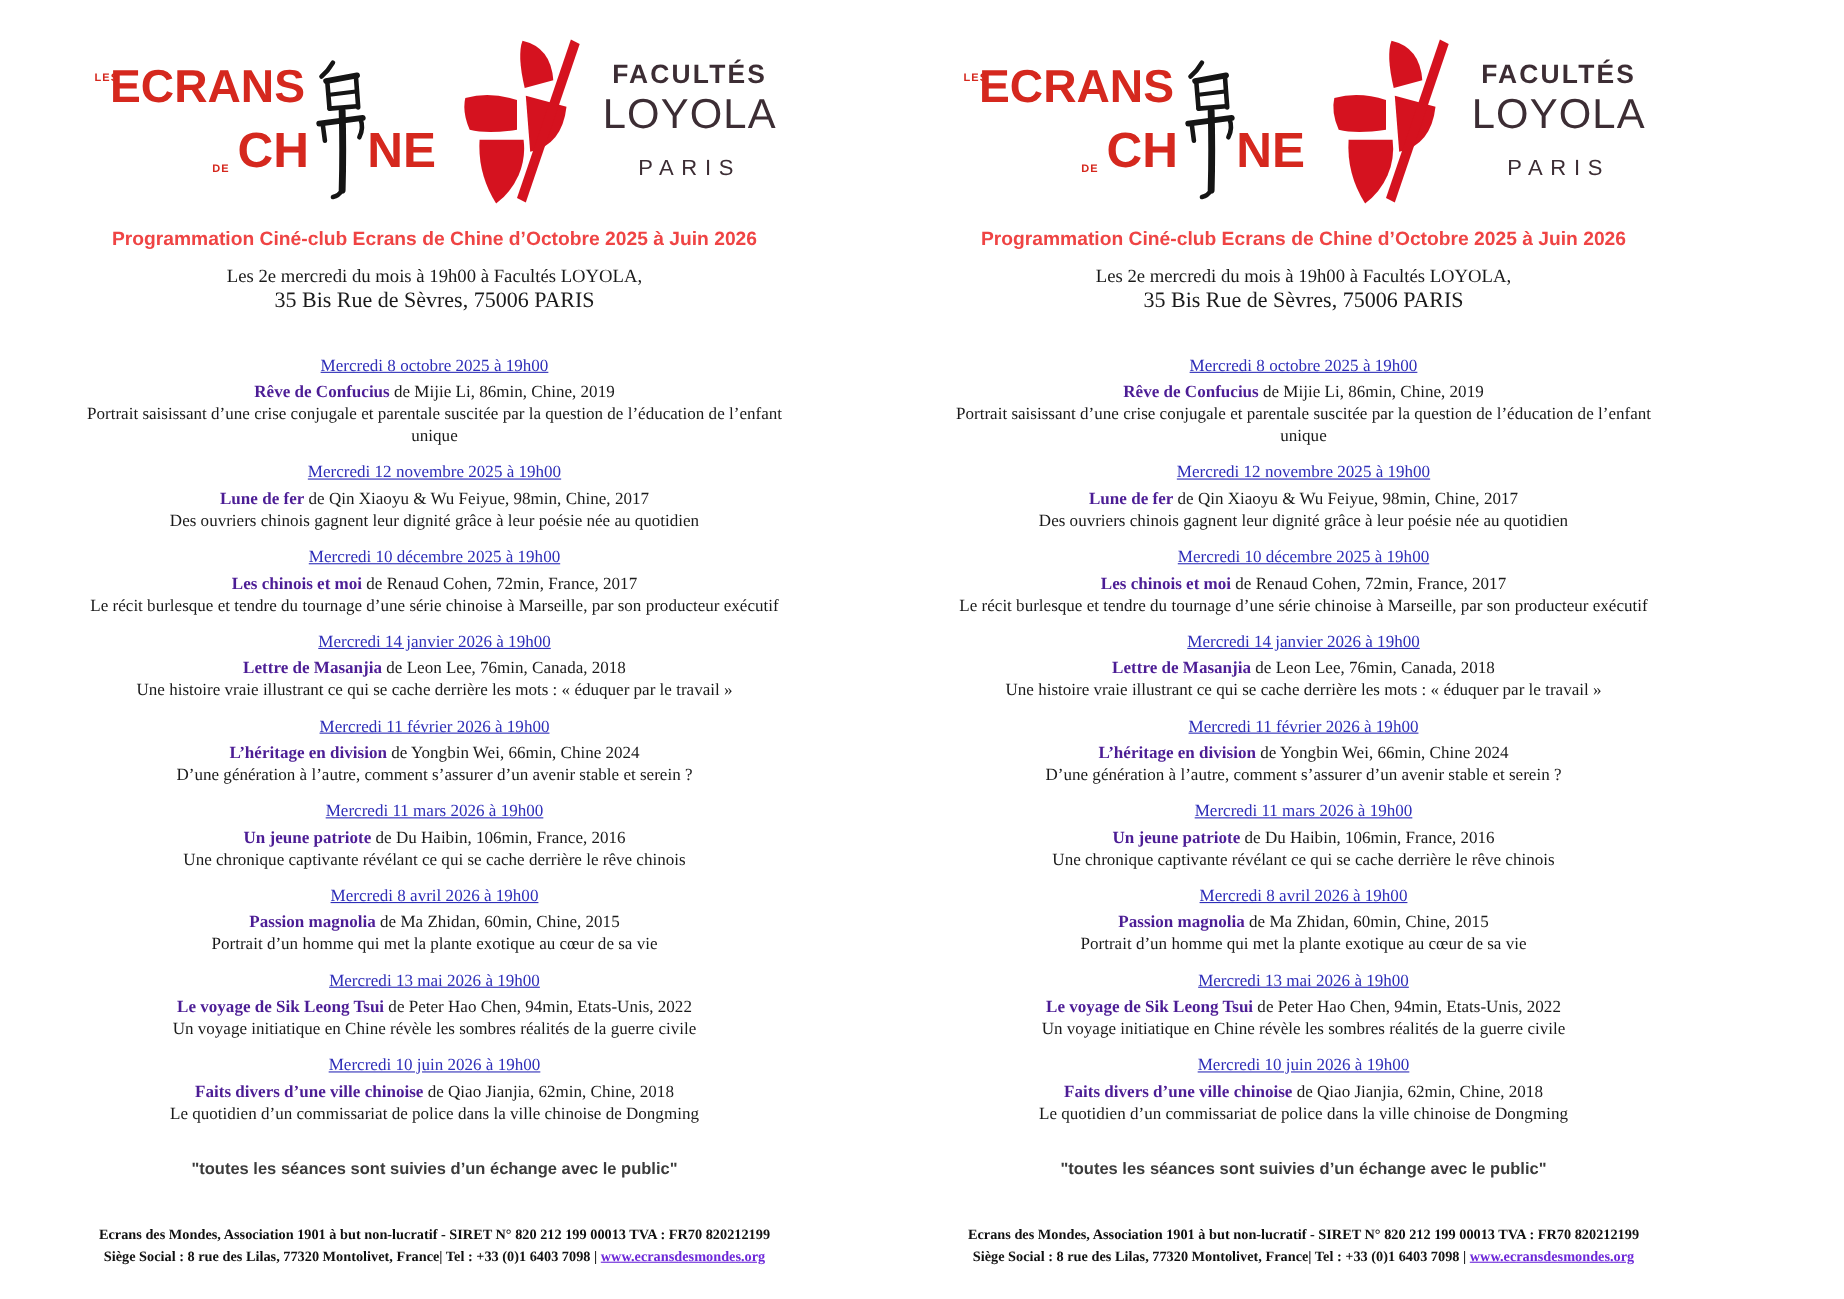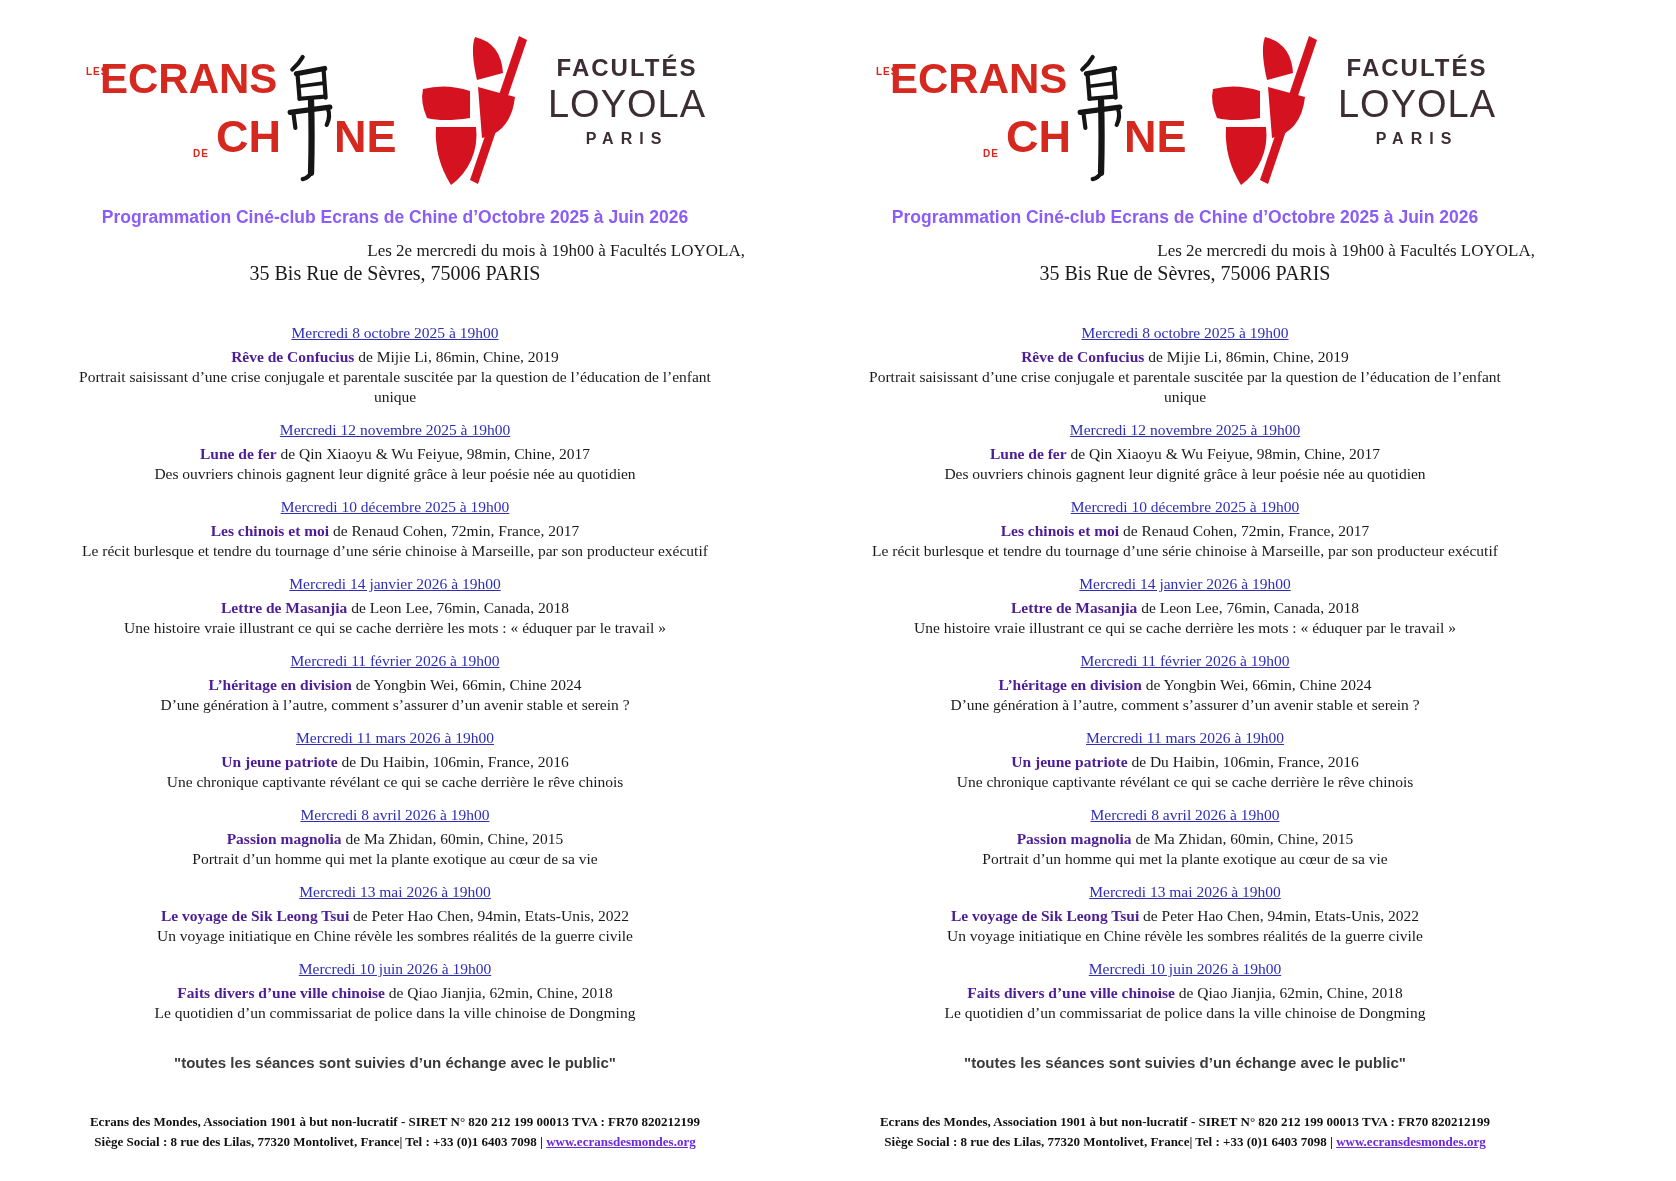--- a/index.html
+++ b/index.html
@@ -25,30 +25,30 @@
   .ecrans-de { position: absolute; left: 109px; top: 92px; font-size: 10px; letter-spacing: 1px; }
   .ecrans-ch { position: absolute; left: 132px; top: 58px; font-size: 45px; line-height: 1; }
   .ecrans-ne { position: absolute; left: 250px; top: 58px; font-size: 45px; line-height: 1; }
   .calligraphy { position: absolute; left: 202px; top: -8px; width: 48px; height: 138px; }
 
   .loyola-logo { display: flex; gap: 18px; align-items: flex-start; flex: none; }
   .loyola-mark { width: 112px; height: 152px; display: block; }
   .loyola-text { text-align: center; color: #3c2d34; font-family: "Liberation Sans", sans-serif; margin-top: 22px; }
   .loyola-l1 { font-size: 24px; font-weight: 700; letter-spacing: 2px; line-height: 1; }
   .loyola-l2 { font-size: 38px; font-weight: 500; letter-spacing: 1px; line-height: 1; margin-top: 5px; }
-  .loyola-l3 { font-size: 16px; font-weight: 700; letter-spacing: 7px; line-height: 1; margin-top: 8px; }
+  .loyola-l3 { font-size: 20px; font-weight: 400; letter-spacing: 7px; line-height: 1; margin-top: 20px; }
 
   
   .prog-title {
     margin-top: 20px;
     font-family: "Liberation Sans", sans-serif;
     font-weight: 700; font-size: 17.5px; line-height: 22px;
-    color: #8b5cf6;
+    color: #ef4444;
   }
-  .sub1 { margin-top: 0; font-size: 17px; line-height: 22px; text-align: right; }
+  .sub1 { margin-top: 0; font-size: 17px; line-height: 22px; }
   .sub2 { margin-top: 2px; font-size: 20px; line-height: 19px; }
 
   
   .films { margin-top: 40px; }
   .film { margin-bottom: 13px; }
   .film-date {
     color: #2e2eb8; text-decoration: underline;
     font-size: 15.5px; line-height: 20px; margin-bottom: 4px;
   }
   .film-titleline { font-size: 15.5px; line-height: 20px; }

